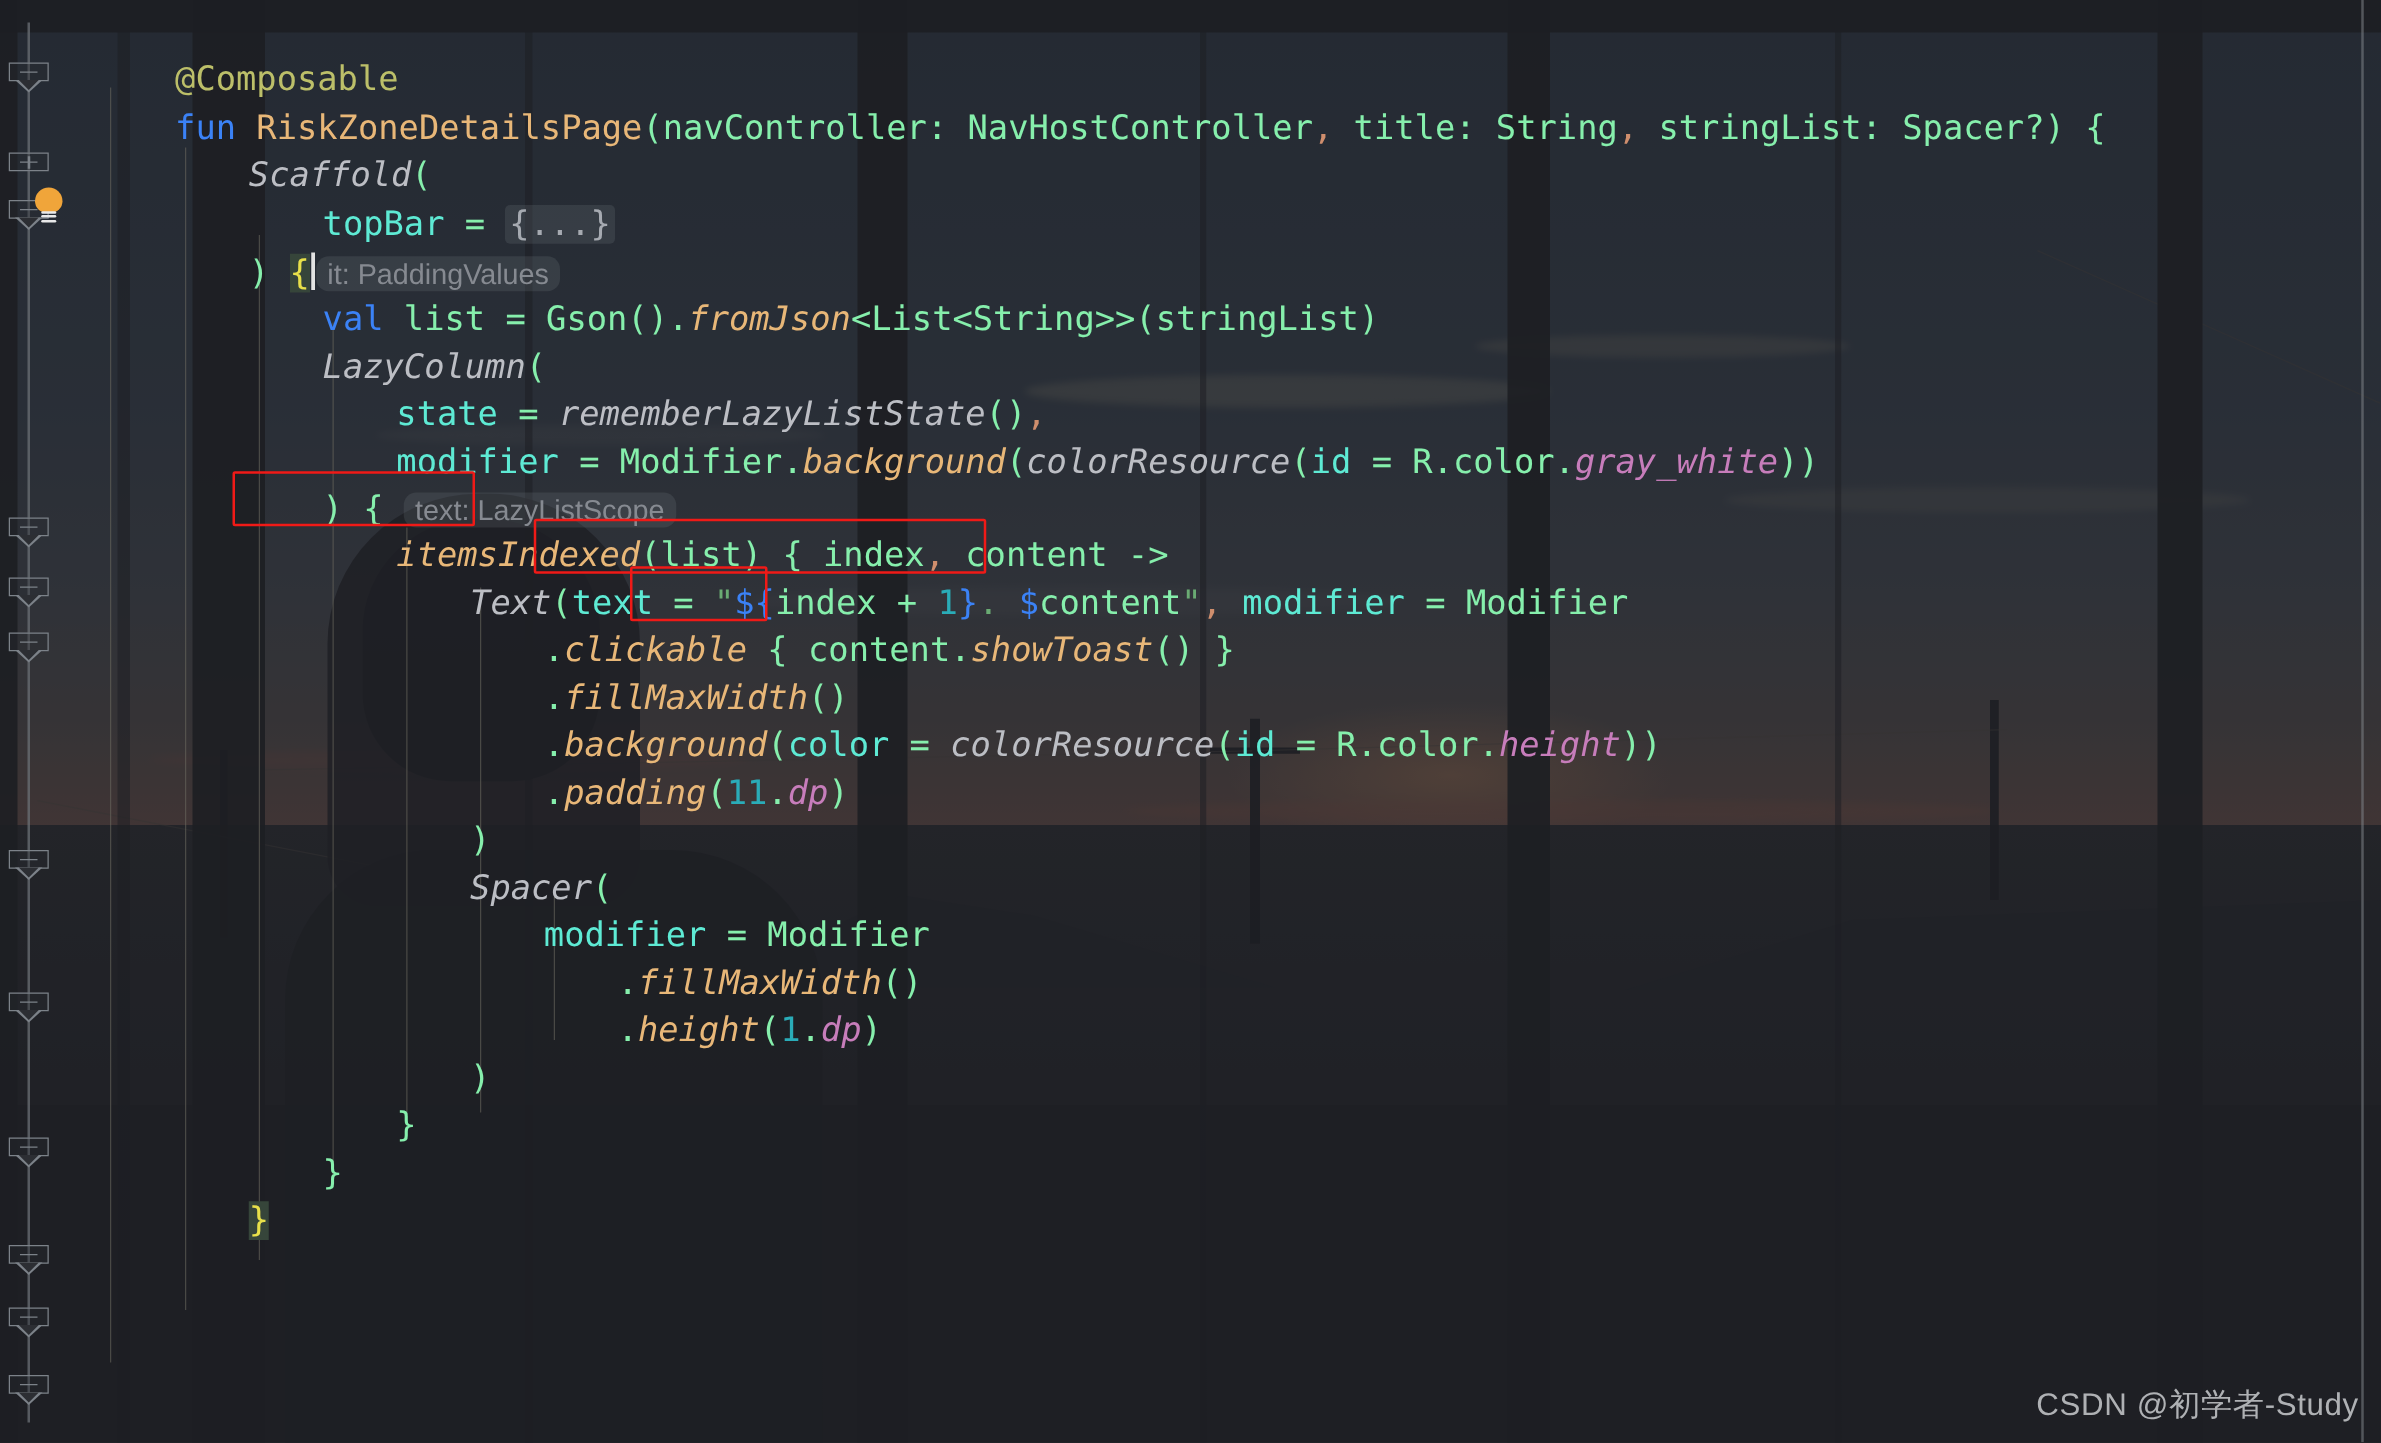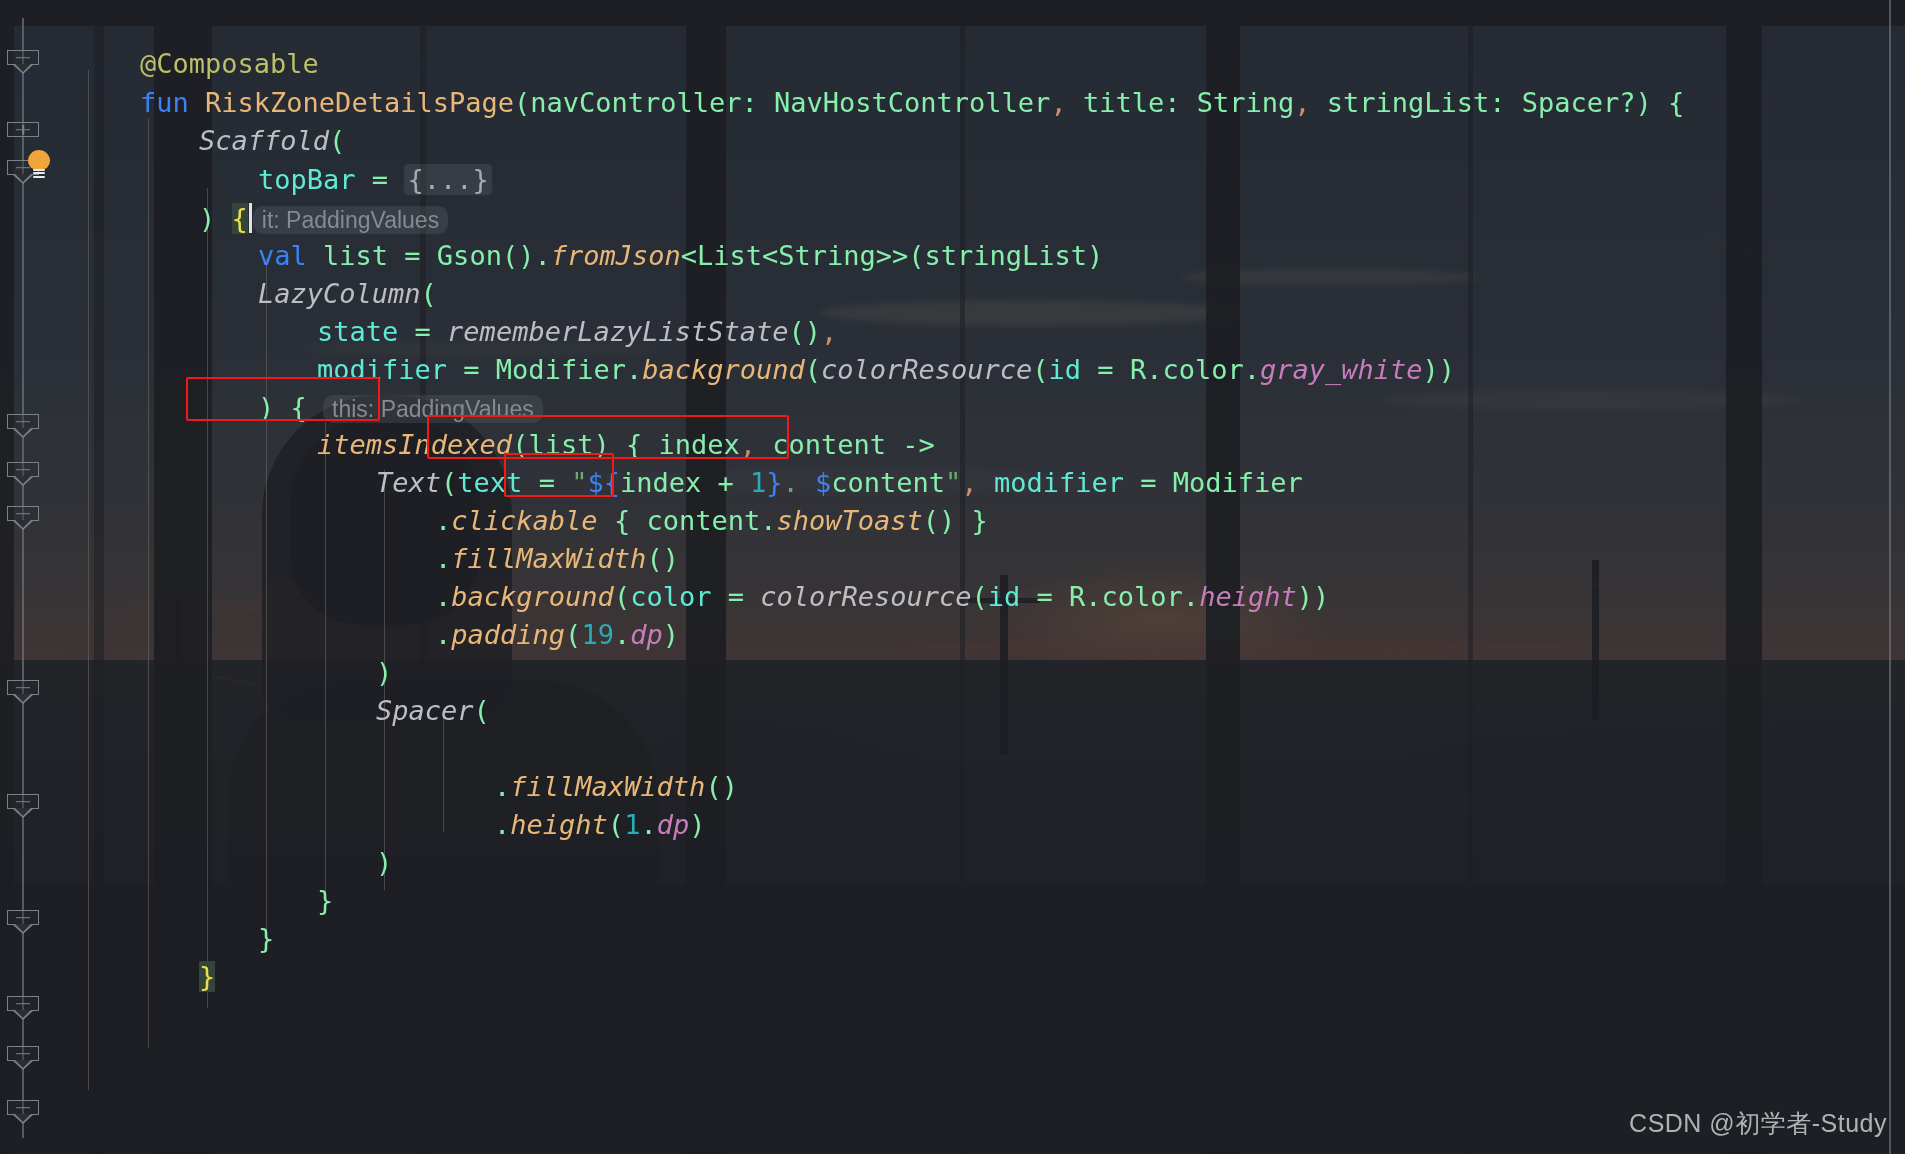--- a/index.html
+++ b/index.html
@@ -261,21 +261,21 @@
 
       <div class="ln" style="top:262px;left:187px;">
         <span class="param">state</span><span class="plain"> = </span><span class="ital">rememberLazyListState</span><span class="plain">()</span><span class="comma">,</span>
       </div>
 
       <div class="ln" style="top:300px;left:187px;">
         <span class="param">modifier</span><span class="plain"> = Modifier.</span><span class="italfn">background</span><span class="plain">(</span><span class="ital">colorResource</span><span class="plain">(</span><span class="param">id</span><span class="plain"> = R.color.</span><span class="prop">gray_white</span><span class="plain">))</span>
       </div>
 
       <div class="ln" style="top:338px;left:128px;">
-        <span class="plain">) { </span><span class="hint">this: PaddingValues</span>
+        <span class="plain">) { </span><span class="hint">text: LazyListScope</span>
       </div>
 
       <div class="ln" style="top:375px;left:187px;">
         <span class="italfn">itemsIndexed</span><span class="plain">(list) { index</span><span class="comma">,</span><span class="plain"> content -&gt;</span>
       </div>
 
       <div class="ln" style="top:413px;left:246px;">
         <span class="ital">Text</span><span class="plain">(</span><span class="param">text</span><span class="plain"> = </span><span class="str">"</span><span class="kw">${</span><span class="plain">index + </span><span class="num">1</span><span class="kw">}</span><span class="str">. </span><span class="kw">$</span><span class="plain">content</span><span class="str">"</span><span class="comma">,</span><span class="plain"> </span><span class="param">modifier</span><span class="plain"> = Modifier</span>
       </div>
 
@@ -285,31 +285,34 @@
 
       <div class="ln" style="top:489px;left:305px;">
         <span class="plain">.</span><span class="italfn">fillMaxWidth</span><span class="plain">()</span>
       </div>
 
       <div class="ln" style="top:527px;left:305px;">
         <span class="plain">.</span><span class="italfn">background</span><span class="plain">(</span><span class="param">color</span><span class="plain"> = </span><span class="ital">colorResource</span><span class="plain">(</span><span class="param">id</span><span class="plain"> = R.color.</span><span class="prop">height</span><span class="plain">))</span>
       </div>
 
       <div class="ln" style="top:565px;left:305px;">
-        <span class="plain">.</span><span class="italfn">padding</span><span class="plain">(</span><span class="num">19</span><span class="plain">.</span><span class="prop">dp</span><span class="plain">)</span>
+        <span class="plain">.</span><span class="italfn">padding</span><span class="plain">(</span><span class="num">11</span><span class="plain">.</span><span class="prop">dp</span><span class="plain">)</span>
       </div>
 
       <div class="ln" style="top:603px;left:246px;">
         <span class="plain">)</span>
       </div>
 
       <div class="ln" style="top:641px;left:246px;">
         <span class="ital">Spacer</span><span class="plain">(</span>
       </div>
 
+      <div class="ln" style="top:679px;left:305px;">
+        <span class="param">modifier</span><span class="plain"> = Modifier</span>
+      </div>
 
       <div class="ln" style="top:717px;left:364px;">
         <span class="plain">.</span><span class="italfn">fillMaxWidth</span><span class="plain">()</span>
       </div>
 
       <div class="ln" style="top:755px;left:364px;">
         <span class="plain">.</span><span class="italfn">height</span><span class="plain">(</span><span class="num">1</span><span class="plain">.</span><span class="prop">dp</span><span class="plain">)</span>
       </div>
 
       <div class="ln" style="top:793px;left:246px;">

